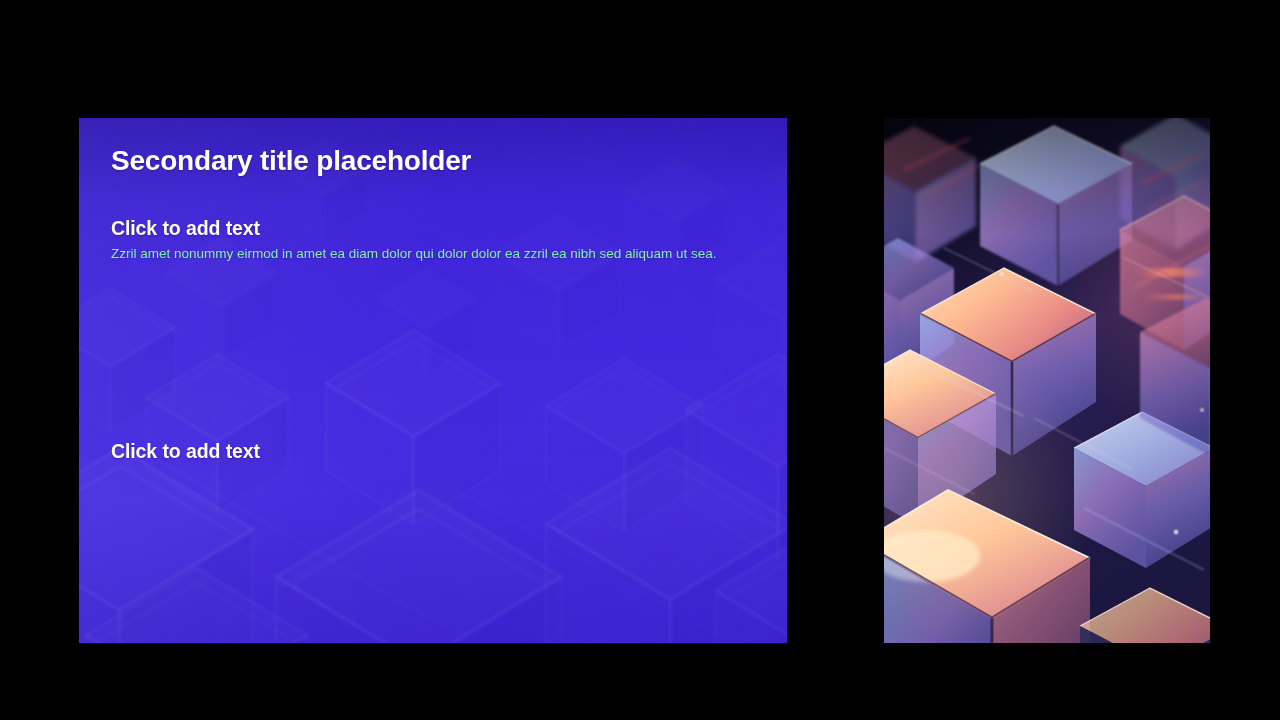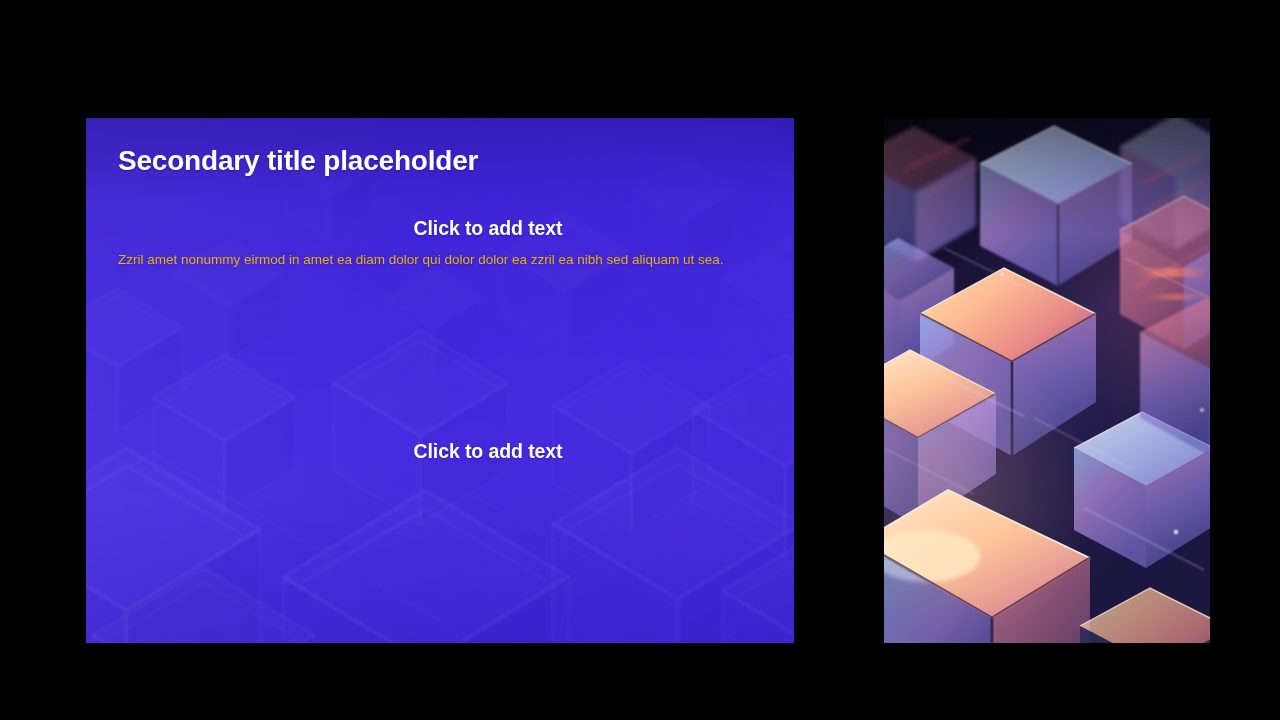--- a/index.html
+++ b/index.html
@@ -18,21 +18,21 @@
     position:absolute;
     left:70px; top:118px;
     width:1140px; height:525px;
     overflow:hidden;
     background:#000;
   }
 
   
   #content-panel {
     position:absolute;
-    left:16px; top:0;
+    left:9px; top:0;
     width:708px; height:100%;
     overflow:hidden;
     background:#4226dc;
   }
 
   
   .panel-shade {
     position:absolute; inset:0;
     background:
       linear-gradient(180deg, rgba(20,8,110,.30) 0%, rgba(20,8,110,.05) 16%,
@@ -66,25 +66,24 @@
 
   .body-block { position:absolute; left:32px; width:740px; }
   #block-one { top:99px; }
   #block-two { top:322px; }
 
   .block-heading {
     font-size:19.5px; font-weight:bold; color:#ffffff;
     letter-spacing:-0.1px;
     text-shadow:0 1px 2px rgba(10,4,70,.30);
     white-space:nowrap;
-    text-align:center;
   }
   .block-body {
-    margin-top:10px;
-    font-size:13.5px; font-weight:normal; color:#eab308;
+    margin-top:4px;
+    font-size:13.5px; font-weight:normal; color:#86efac;
     line-height:1.45;
     text-shadow:0 1px 2px rgba(10,4,70,.25);
     white-space:nowrap;
   }
 
   
   #photo-panel {
     position:absolute;
     left:814px; top:0;
     width:326px; height:100%;

